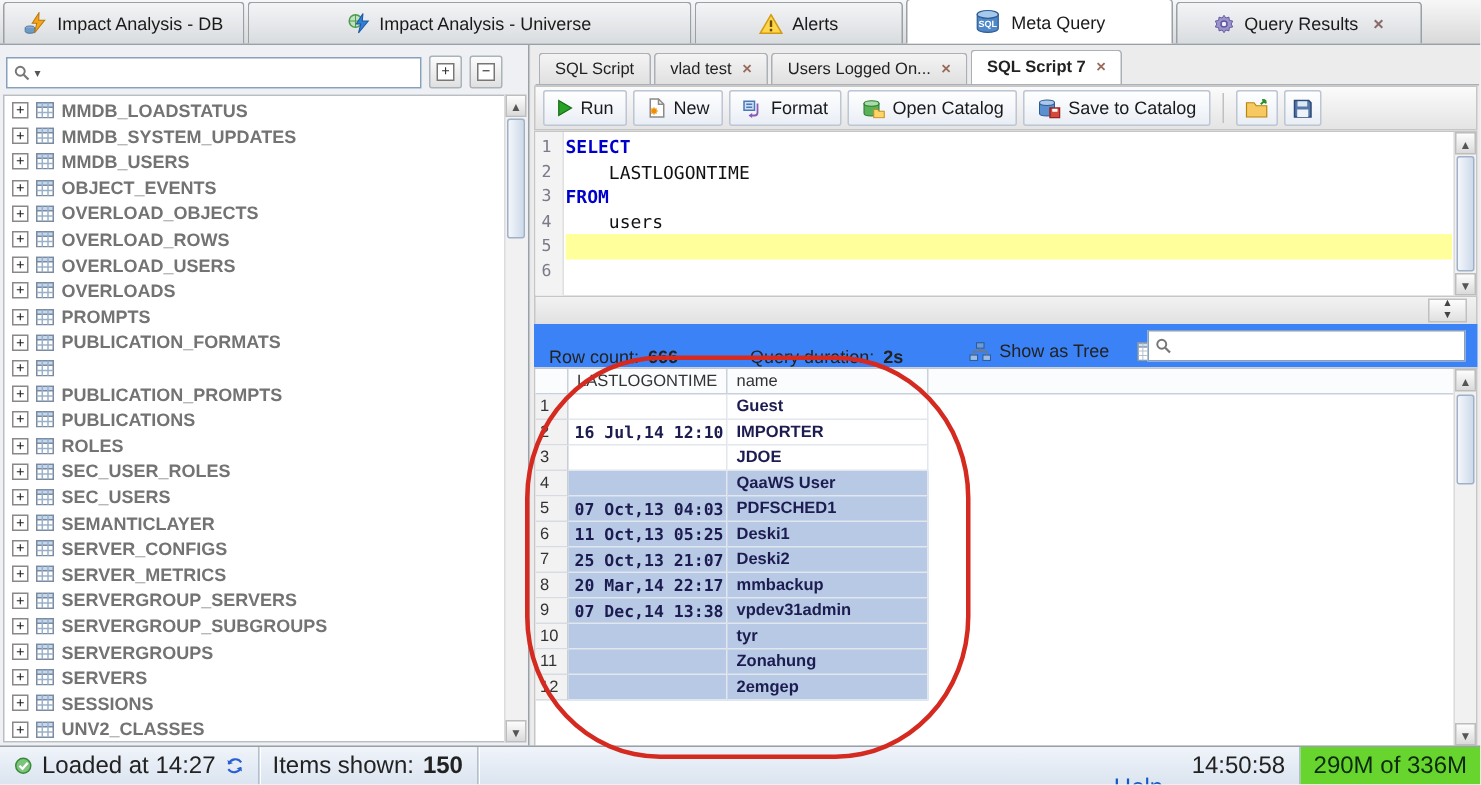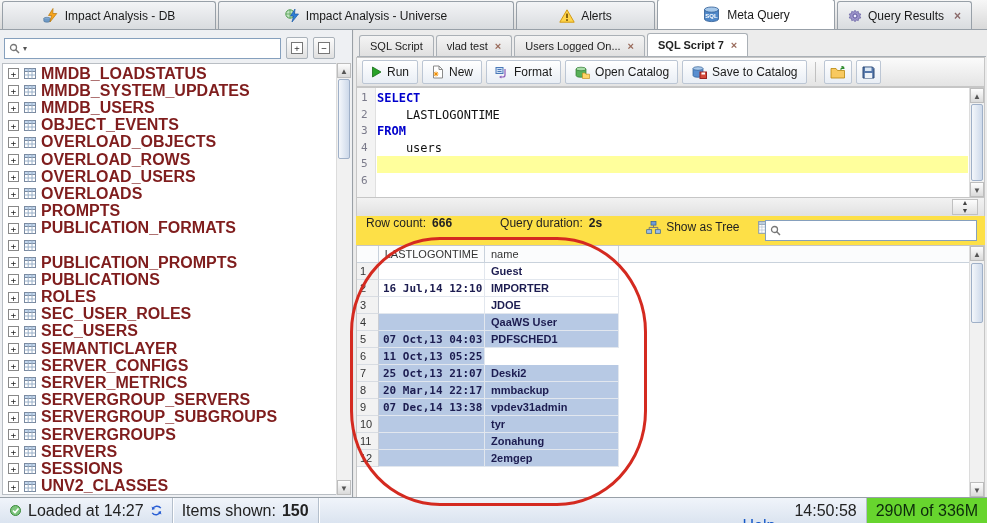--- a/index.html
+++ b/index.html
@@ -20,21 +20,21 @@
   .sidebar{position:absolute;top:30px;left:0;width:353px;height:467px;background:#eef0f3;border-right:1px solid #9aa0a6;}
   .search-row{position:absolute;top:7px;left:4px;height:22px;display:flex;align-items:center;gap:5px;}
   .search-box{width:277px;height:21px;background:#fff;border:1px solid #86a0bd;display:flex;align-items:center;padding:0 4px;gap:3px;}
   .search-box input{border:none;outline:none;flex:1;font:11px "Liberation Sans",sans-serif;background:transparent;min-width:0;}
   .dd{font-size:8px;color:#555;}
   .sq-btn{width:22px;height:22px;display:flex;align-items:center;justify-content:center;background:linear-gradient(#fcfcfc,#e0e0e0);border:1px solid #aab2ba;border-radius:2px;padding:0;}
   .mini-box{display:inline-block;width:12px;height:12px;border:1px solid #777;background:#fff;font:9px/11px "DejaVu Sans Mono",monospace;text-align:center;color:#333;}
   .tree{position:absolute;top:33px;left:2px;width:336px;height:432px;background:#fff;border:1px solid #b9bec4;overflow:hidden;padding-top:1px;}
   .tree-item{height:17.2px;display:flex;align-items:center;gap:5px;padding-left:5px;white-space:nowrap;}
   .expander{flex:0 0 11px;width:11px;height:11px;border:1px solid #888;background:#fff;font:9px/10px "DejaVu Sans Mono",monospace;text-align:center;color:#222;}
-  .tree-label{font-size:16px;font-weight:bold;color:#7f1d1d;}
+  .tree-label{font-size:12px;font-weight:bold;color:#737373;}
 
   
   .vscroll{position:absolute;width:15px;background:#f1f1f1;border-left:1px solid #dcdcdc;}
   .sarrow{position:absolute;left:0;right:0;height:15px;line-height:15px;text-align:center;font-size:8px;color:#555;background:linear-gradient(#fdfdfd,#dadada);border:1px solid #bdbdbd;}
   .sarrow.down{bottom:0;}
   .sarrow.up{top:0;}
   .thumb{position:absolute;left:1px;right:1px;border:1px solid #9fb0c8;background:linear-gradient(90deg,#f4f7fb,#cdd9ea);border-radius:2px;}
   .tree-scroll{top:33px;right:1px;height:432px;}
   .tree-scroll .thumb{top:16px;height:80px;}
   .editor-scroll{top:0;right:0;bottom:0;}
@@ -59,21 +59,21 @@
   .ln{height:16.5px;font:11px/16.5px "DejaVu Sans Mono",monospace;color:#7a7a8a;padding-left:4px;}
   .code{position:absolute;top:0;left:20px;right:16px;bottom:0;padding-top:2px;overflow:hidden;}
   .code-line{height:16.5px;white-space:pre;font:12px/16.5px "DejaVu Sans Mono",monospace;color:#111;}
   .code-line.current{background:var(--cur,#ffff9c);}
   .kw{color:var(--kw,#0000cc);font-weight:bold;}
 
   .splitter{position:absolute;top:168px;left:2px;right:2px;height:18px;background:linear-gradient(#f2f2f2,#e1e1e1);border-left:1px solid #c6c6c6;border-right:1px solid #c6c6c6;}
   .split-btns{position:absolute;right:6px;top:1px;width:26px;height:16px;display:flex;flex-direction:column;align-items:center;justify-content:center;background:linear-gradient(#fdfdfd,#e0e0e0);border:1px solid #c0c0c0;}
   .split-arrow{font-size:7px;line-height:8px;color:#444;}
 
-  .infobar{position:relative;position:absolute;top:186px;left:2px;right:2px;height:29px;display:flex;align-items:flex-start;padding:0 10px;gap:6px;background:#fde047;font-size:12px;color:#222;}
+  .infobar{position:relative;position:absolute;top:186px;left:2px;right:2px;height:29px;display:flex;align-items:flex-end;padding:0 10px;gap:6px;background:#3b82f6;font-size:12px;color:#222;}
   .lbl{white-space:nowrap;}
   .val{font-weight:bold;}
   .sp36{display:inline-block;width:36px;}
   .sp26{display:inline-block;width:26px;}
   .flatbtn{display:flex;align-items:center;gap:5px;height:22px;padding:0 5px;border:1px solid transparent;background:transparent;font-size:12px;color:#222;}
   .grid-search{position:absolute;right:8px;top:4px;width:212px;height:21px;}
 
   .grid{position:absolute;top:215px;left:2px;right:2px;bottom:0;background:#fff;border:1px solid #c6c6c6;border-bottom:none;}
   .ghead{position:absolute;top:0;left:0;right:15px;height:17px;display:flex;background:#fbfcfd;border-bottom:1px solid #c9d2dc;}
   .hcell{font-size:11px;color:#333;display:flex;align-items:center;}
@@ -101,21 +101,21 @@
   .sbp.help{border-left:1px solid #b4bfcc;margin-top:28px;}
   .help-text{color:#1558c8;}
   .sbp.memory{background:var(--mem,#67d52e);justify-content:center;min-width:98px;border-right:none;color:#0c2a0c;font-weight:normal;}
 </style>
 </head>
 <body>
 
 <div id="app">
 
   <div class="main-tabs">
-    <div class="main-tab" style="width:214px">
+    <div class="main-tab" style="width:161px">
       <span class="icn">
           <svg width="16" height="15" viewBox="0 0 16 15">
             <ellipse cx="4" cy="10.5" rx="3.2" ry="1.2" fill="#8fb4d8" stroke="#4a6e94" stroke-width="0.6"></ellipse>
             <path d="M0.8 10.5 V13 a3.2 1.2 0 0 0 6.4 0 V10.5" fill="#6e9ac6" stroke="#4a6e94" stroke-width="0.6"></path>
             <path d="M10 0.5 L5.5 7.5 H8.5 L7 14 L13.8 5.5 H9.8 Z" fill="#f7a41d" stroke="#b97708" stroke-width="0.7"></path>
           </svg>
         </span>
       <span>Impact Analysis - DB</span>
     </div>
     <div class="main-tab" style="width:296px">
@@ -141,21 +141,21 @@
     <div class="main-tab active" style="width:178px">
       <span class="icn">
           <svg width="19" height="17" viewBox="0 0 19 17">
             <path d="M2.5 3.6 L2.5 13 A7 2.6 0 0 0 16.5 13 L16.5 3.6 Z" fill="#4f88c9" stroke="#2d5c94" stroke-width="0.8"></path>
             <ellipse cx="9.5" cy="3.6" rx="7" ry="2.6" fill="#a6c8ea" stroke="#2d5c94" stroke-width="0.8"></ellipse>
             <text x="9.5" y="12.3" font-size="6" font-weight="bold" fill="#ffffff" text-anchor="middle">SQL</text>
           </svg>
         </span>
       <span>Meta Query</span>
     </div>
-    <div class="main-tab" style="width:135px">
+    <div class="main-tab" style="width:164px">
       <span class="icn">
           <svg width="14" height="14" viewBox="0 0 14 14">
             <path d="M7 1.2 L8.2 3 L10.3 2.4 L10.6 4.6 L12.8 5 L11.8 7 L12.8 9 L10.6 9.4 L10.3 11.6 L8.2 11 L7 12.8 L5.8 11 L3.7 11.6 L3.4 9.4 L1.2 9 L2.2 7 L1.2 5 L3.4 4.6 L3.7 2.4 L5.8 3 Z" fill="#9b93c9" stroke="#5d549e" stroke-width="0.6"></path>
             <circle cx="7" cy="7" r="2" fill="#efefff" stroke="#5d549e"></circle>
           </svg>
         </span>
       <span>Query Results</span>
       <span class="tab-close">×</span>
     </div>
   </div>
@@ -700,20 +700,21 @@
             <div class="cell c-name">QaaWS User</div>
           </div>
           <div class="grow sel">
             <div class="cell c-num">5</div>
             <div class="cell c-time">07 Oct,13 04:03</div>
             <div class="cell c-name">PDFSCHED1</div>
           </div>
           <div class="grow sel">
             <div class="cell c-num">6</div>
             <div class="cell c-time">11 Oct,13 05:25</div>
+            <div class="cell c-name">Deski1</div>
           </div>
           <div class="grow sel">
             <div class="cell c-num">7</div>
             <div class="cell c-time">25 Oct,13 21:07</div>
             <div class="cell c-name">Deski2</div>
           </div>
           <div class="grow sel">
             <div class="cell c-num">8</div>
             <div class="cell c-time">20 Mar,14 22:17</div>
             <div class="cell c-name">mmbackup</div>

